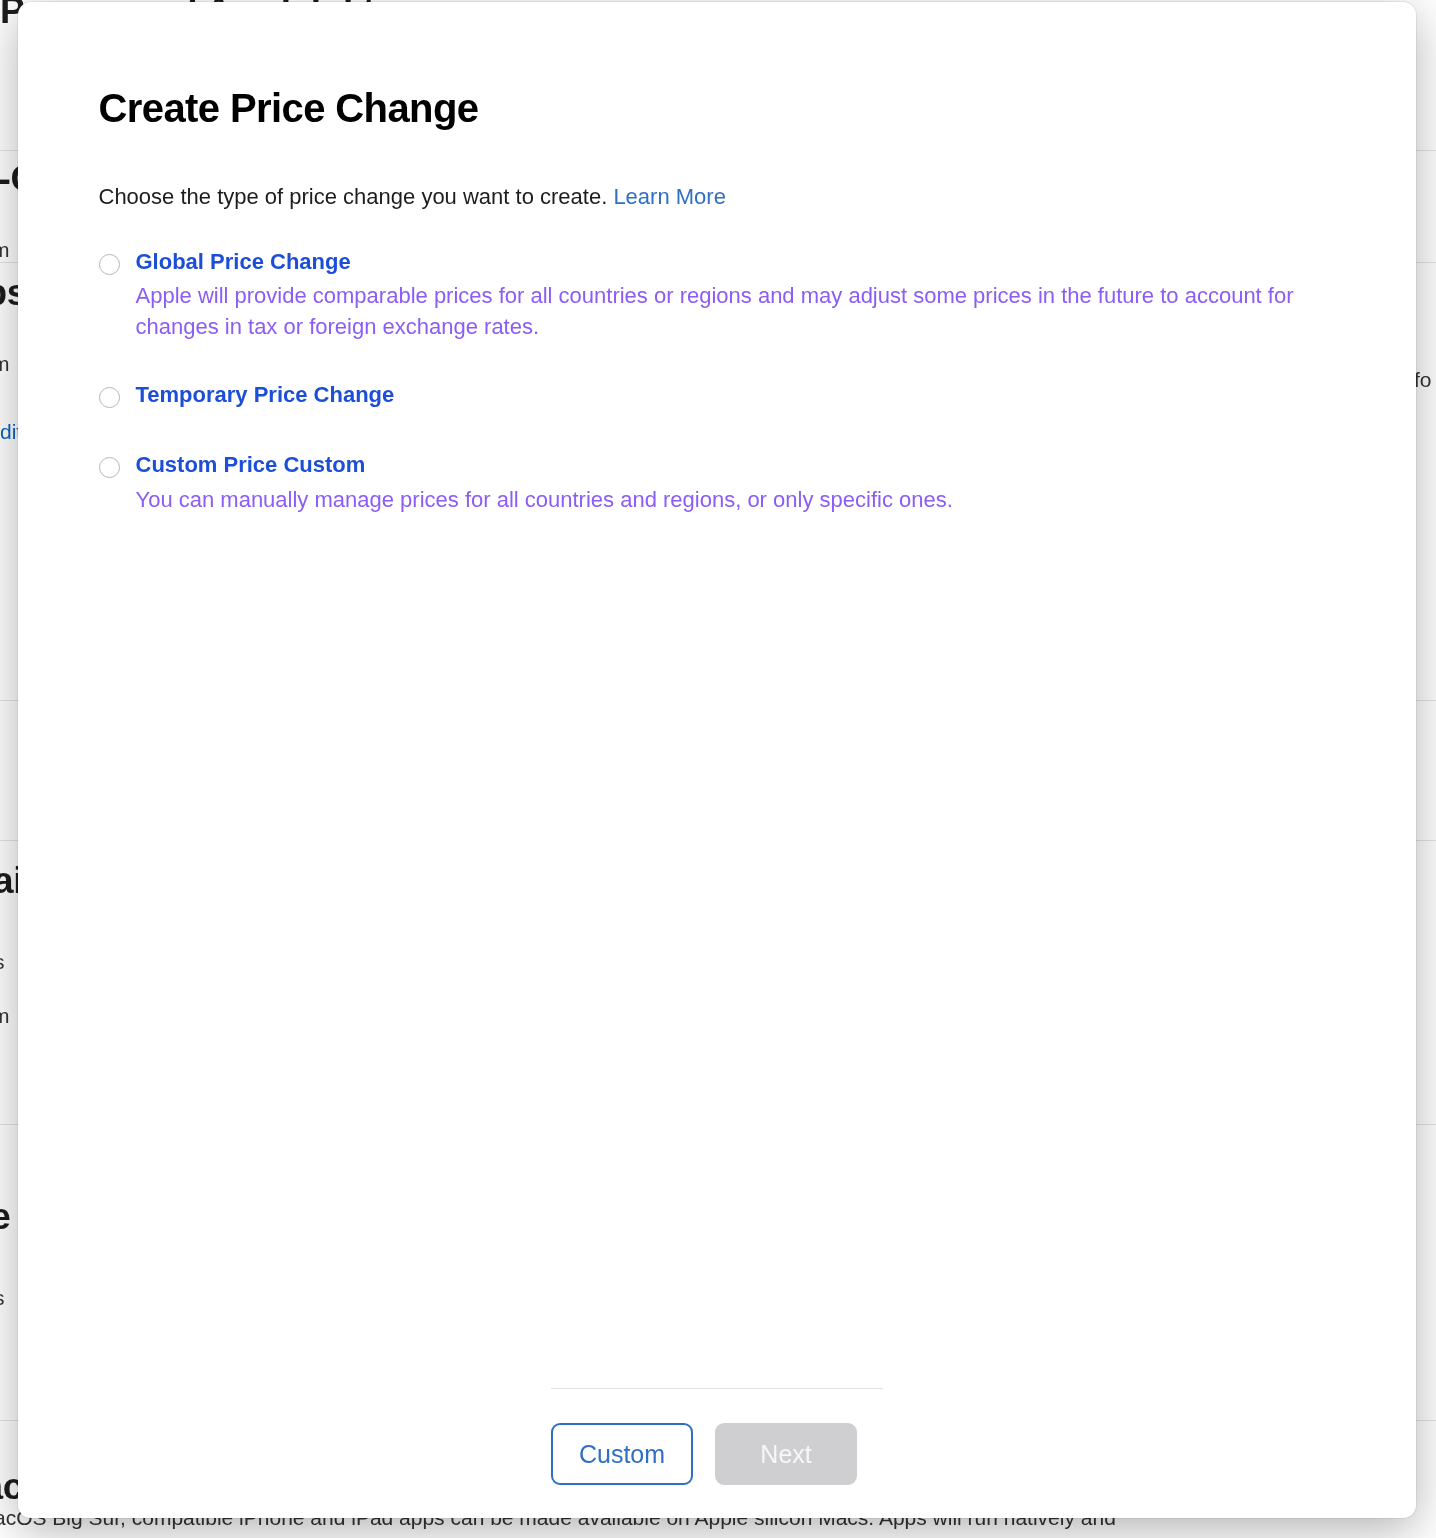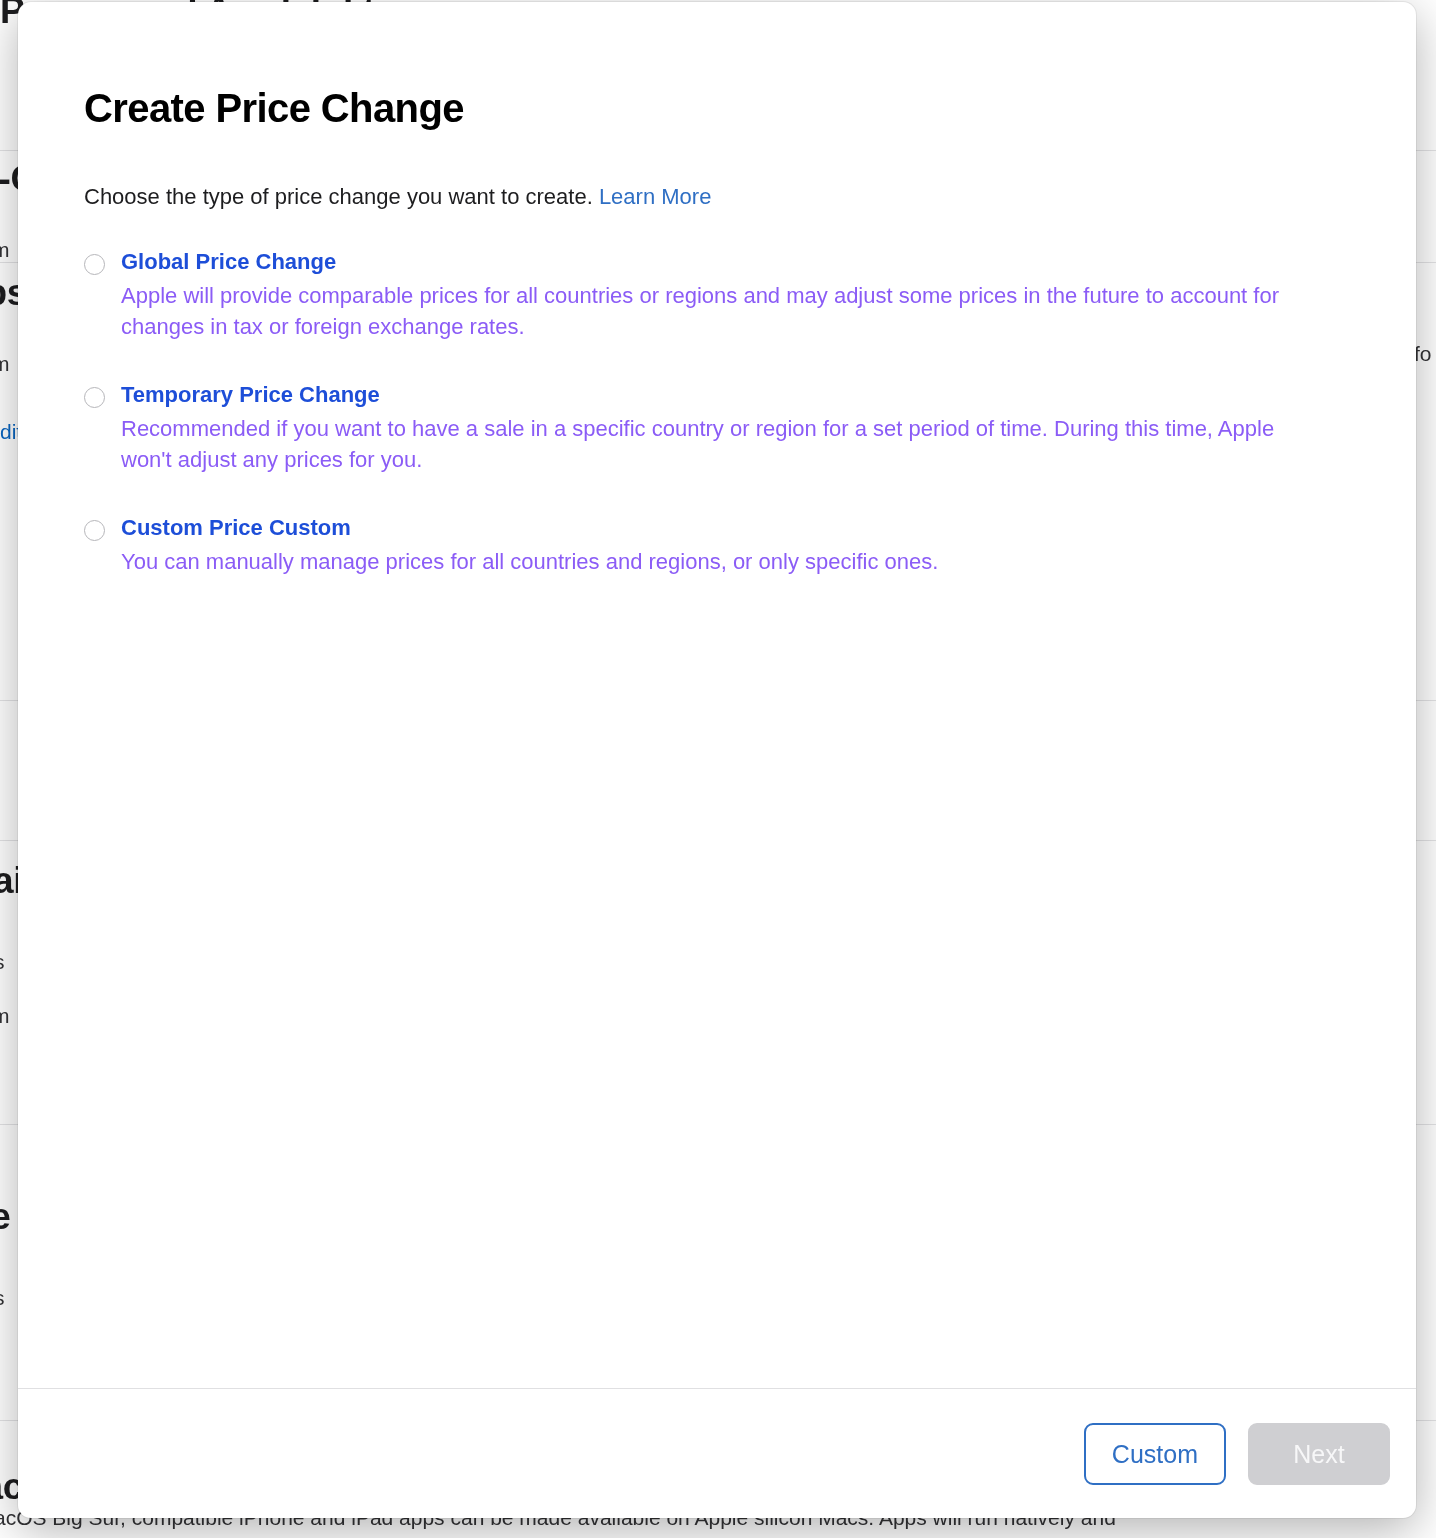--- a/index.html
+++ b/index.html
@@ -47,20 +47,21 @@
     left: 18px;
     top: 2px;
     width: 1398px;
     height: 1516px;
     background: #ffffff;
     border-radius: 13px;
     box-shadow: 0 12px 48px rgba(0,0,0,0.30), 0 0 0 1px rgba(0,0,0,0.06);
     display: flex;
     flex-direction: column;
     overflow: hidden;
+    align-items: center;
   }
   .modal-body {
     flex: 1 1 auto;
     padding: 84px 66px 0 66px;
     overflow: hidden;
   }
   .modal-title {
     font-size: 40px;
     font-weight: bold;
     color: #000000;
@@ -156,21 +157,21 @@
   <div class="bg-text bg-heading" style="left:0px;top:-10px;">Pricing and Availability</div>
   <div class="bg-text bg-heading" style="left:-60px;top:158px;">Pre-Orders</div>
   <div class="bg-text bg-heading" style="left:-62px;top:272px;">Subscriptions</div>
   <div class="bg-text bg-heading" style="left:-52px;top:860px;">Availability</div>
   <div class="bg-text bg-heading" style="left:-78px;top:1196px;">Price Schedule</div>
   <div class="bg-text bg-heading" style="left:-50px;top:1466px;">macOS</div>
 
   <div class="bg-text bg-body" style="left:-8px;top:238px;">m</div>
   <div class="bg-text bg-body" style="left:-8px;top:352px;">m</div>
   <div class="bg-text bg-body bg-link" style="left:-14px;top:420px;">Edit</div>
-  <div class="bg-text bg-body" style="left:1414px;top:342px;">fo</div>
+  <div class="bg-text bg-body" style="left:1414px;top:368px;">fo</div>
   <div class="bg-text bg-body" style="left:-6px;top:950px;">s</div>
   <div class="bg-text bg-body" style="left:-8px;top:1004px;">m</div>
   <div class="bg-text bg-body" style="left:-6px;top:1286px;">s</div>
   <div class="bg-text bg-body" style="left:-6px;top:1506px;">acOS Big Sur, compatible iPhone and iPad apps can be made available on Apple silicon Macs. Apps will run natively and</div>
 </div>
 
 <div class="modal">
   <div class="modal-body">
 
     <h1 class="modal-title">Create Price Change</h1>
@@ -184,21 +185,20 @@
       <span class="option-text">
         <span class="option-label" style="display:block;">Global Price Change</span>
         <span class="option-desc" style="display:block;">Apple will provide comparable prices for all countries or regions and may adjust some prices in the future to account for changes in tax or foreign exchange rates.</span>
       </span>
     </div>
 
     <div class="option">
       <span class="radio"></span>
       <span class="option-text">
         <span class="option-label" style="display:block;">Temporary Price Change</span>
-        <span class="option-desc" style="display:block;">Recommended if you want to have a sale in a specific country or region for a set period of time. During this time, Apple won't adjust any prices for you.</span>
       </span>
     </div>
 
     <div class="option">
       <span class="radio"></span>
       <span class="option-text">
         <span class="option-label" style="display:block;">Custom Price Custom</span>
         <span class="option-desc" style="display:block;">You can manually manage prices for all countries and regions, or only specific ones.</span>
       </span>
     </div>

